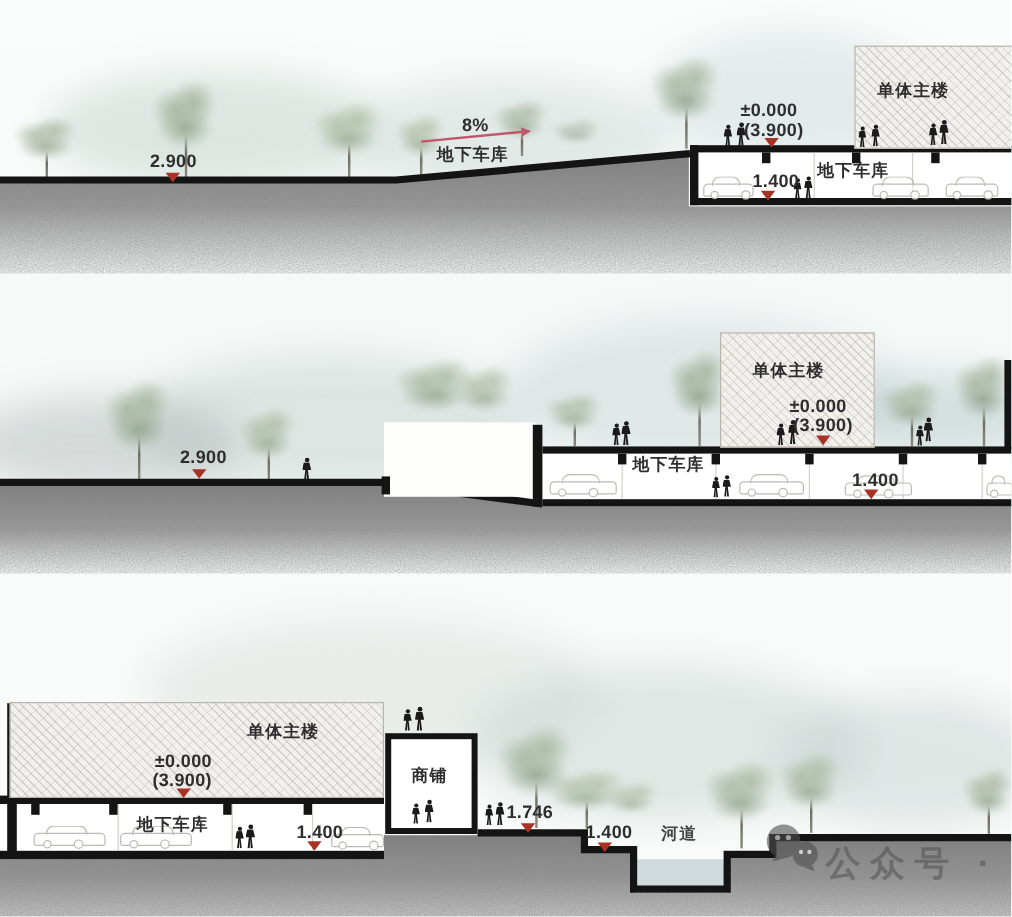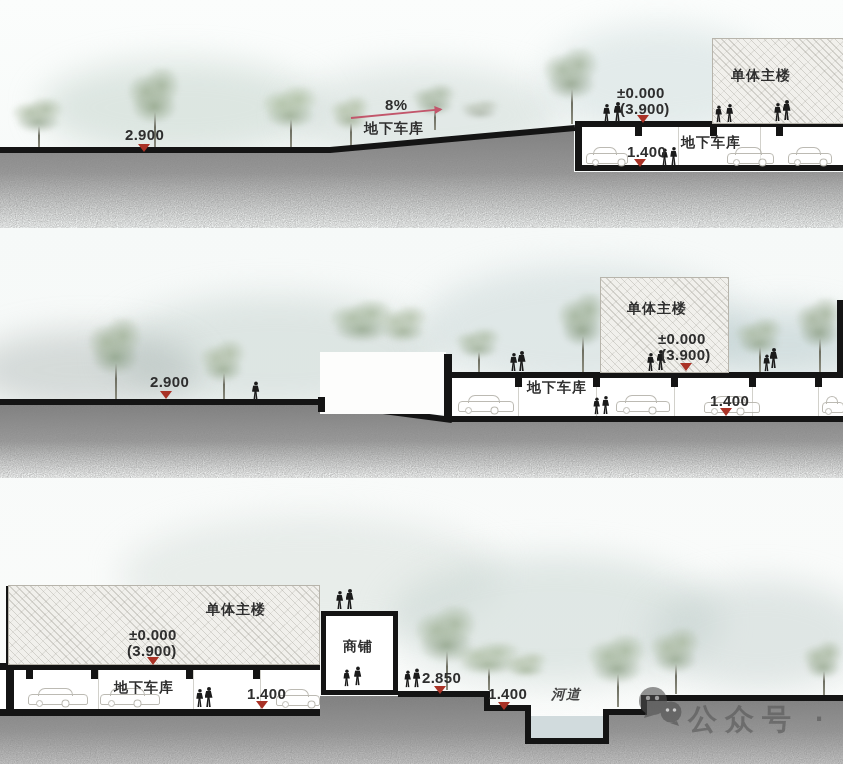--- a/index.html
+++ b/index.html
@@ -5,21 +5,21 @@
   html,body{margin:0;padding:0;background:#ffffff;}
   #canvas{position:relative;width:843px;height:764px;overflow:hidden;
           background:linear-gradient(180deg,#fbfdfc 0%,#f6f9f8 30%,#fbfcfb 100%);
           font-family:"Liberation Sans","DejaVu Sans",sans-serif;}
   .abs{position:absolute;}
   .wash{position:absolute;border-radius:50%;filter:blur(16px);pointer-events:none;}
   
   .lbl{position:absolute;font-weight:700;color:#2e2e2e;white-space:nowrap;line-height:1.05;}
   .num{font-size:15px;letter-spacing:.3px;}
   .cjk{font-size:14px;letter-spacing:1px;}
-  .soft{color:#454545;font-style:italic;}
+  .soft{color:#454545;}
   
   .mk{position:absolute;width:0;height:0;border-left:6px solid transparent;
       border-right:6px solid transparent;border-top:8px solid #a93226;}
   
   .bldg{position:absolute;background-color:#f1f0ec;border:1px solid #b7b4ab;
         background-image:
           repeating-linear-gradient(45deg, rgba(140,138,128,.30) 0 1px, rgba(0,0,0,0) 1px 5px),
           repeating-linear-gradient(137deg, rgba(140,138,128,.14) 0 1px, rgba(0,0,0,0) 1px 9px);}
   
   .garage{position:absolute;background:#ffffff;border-top:6px solid #141414;
@@ -325,21 +325,21 @@
 
   <div class="abs" style="left:321px;top:611px;width:77px;height:84px;background:#fff;border:5px solid #141414;box-sizing:border-box;"></div>
   <div class="lbl cjk" style="left:343px;top:639px;">商铺</div>
   <div class="person" style="left:334px;top:590px;transform:scale(.9);"></div>
   <div class="person" style="left:344px;top:589px;"></div>
   <div class="person" style="left:341px;top:668px;transform:scale(.85);"></div>
   <div class="person" style="left:352px;top:666px;transform:scale(.95);"></div>
   <div class="person" style="left:402px;top:669px;transform:scale(.85);"></div>
   <div class="person" style="left:411px;top:668px;transform:scale(.95);"></div>
 
-  <div class="lbl num" style="left:422px;top:670px;">2.850</div>
+  <div class="lbl num" style="left:422px;top:670px;">1.746</div>
   <div class="mk" style="left:434px;top:686px;"></div>
   <div class="lbl num" style="left:488px;top:686px;">1.400</div>
   <div class="mk" style="left:498px;top:702px;"></div>
   <div class="lbl cjk soft" style="left:551px;top:687px;">河道</div>
 
   <svg class="abs" style="left:636px;top:684px;" width="50" height="48" viewBox="0 0 50 48" opacity="0.6">
     <circle cx="17" cy="17" r="14" fill="#4f4f4f"></circle>
     <circle cx="12" cy="14" r="2.2" fill="#fdfdfd"></circle>
       <circle cx="21" cy="14" r="2.2" fill="#fdfdfd"></circle>
     <polygon points="10,28 18,31 8,34" fill="#4f4f4f"></polygon>

